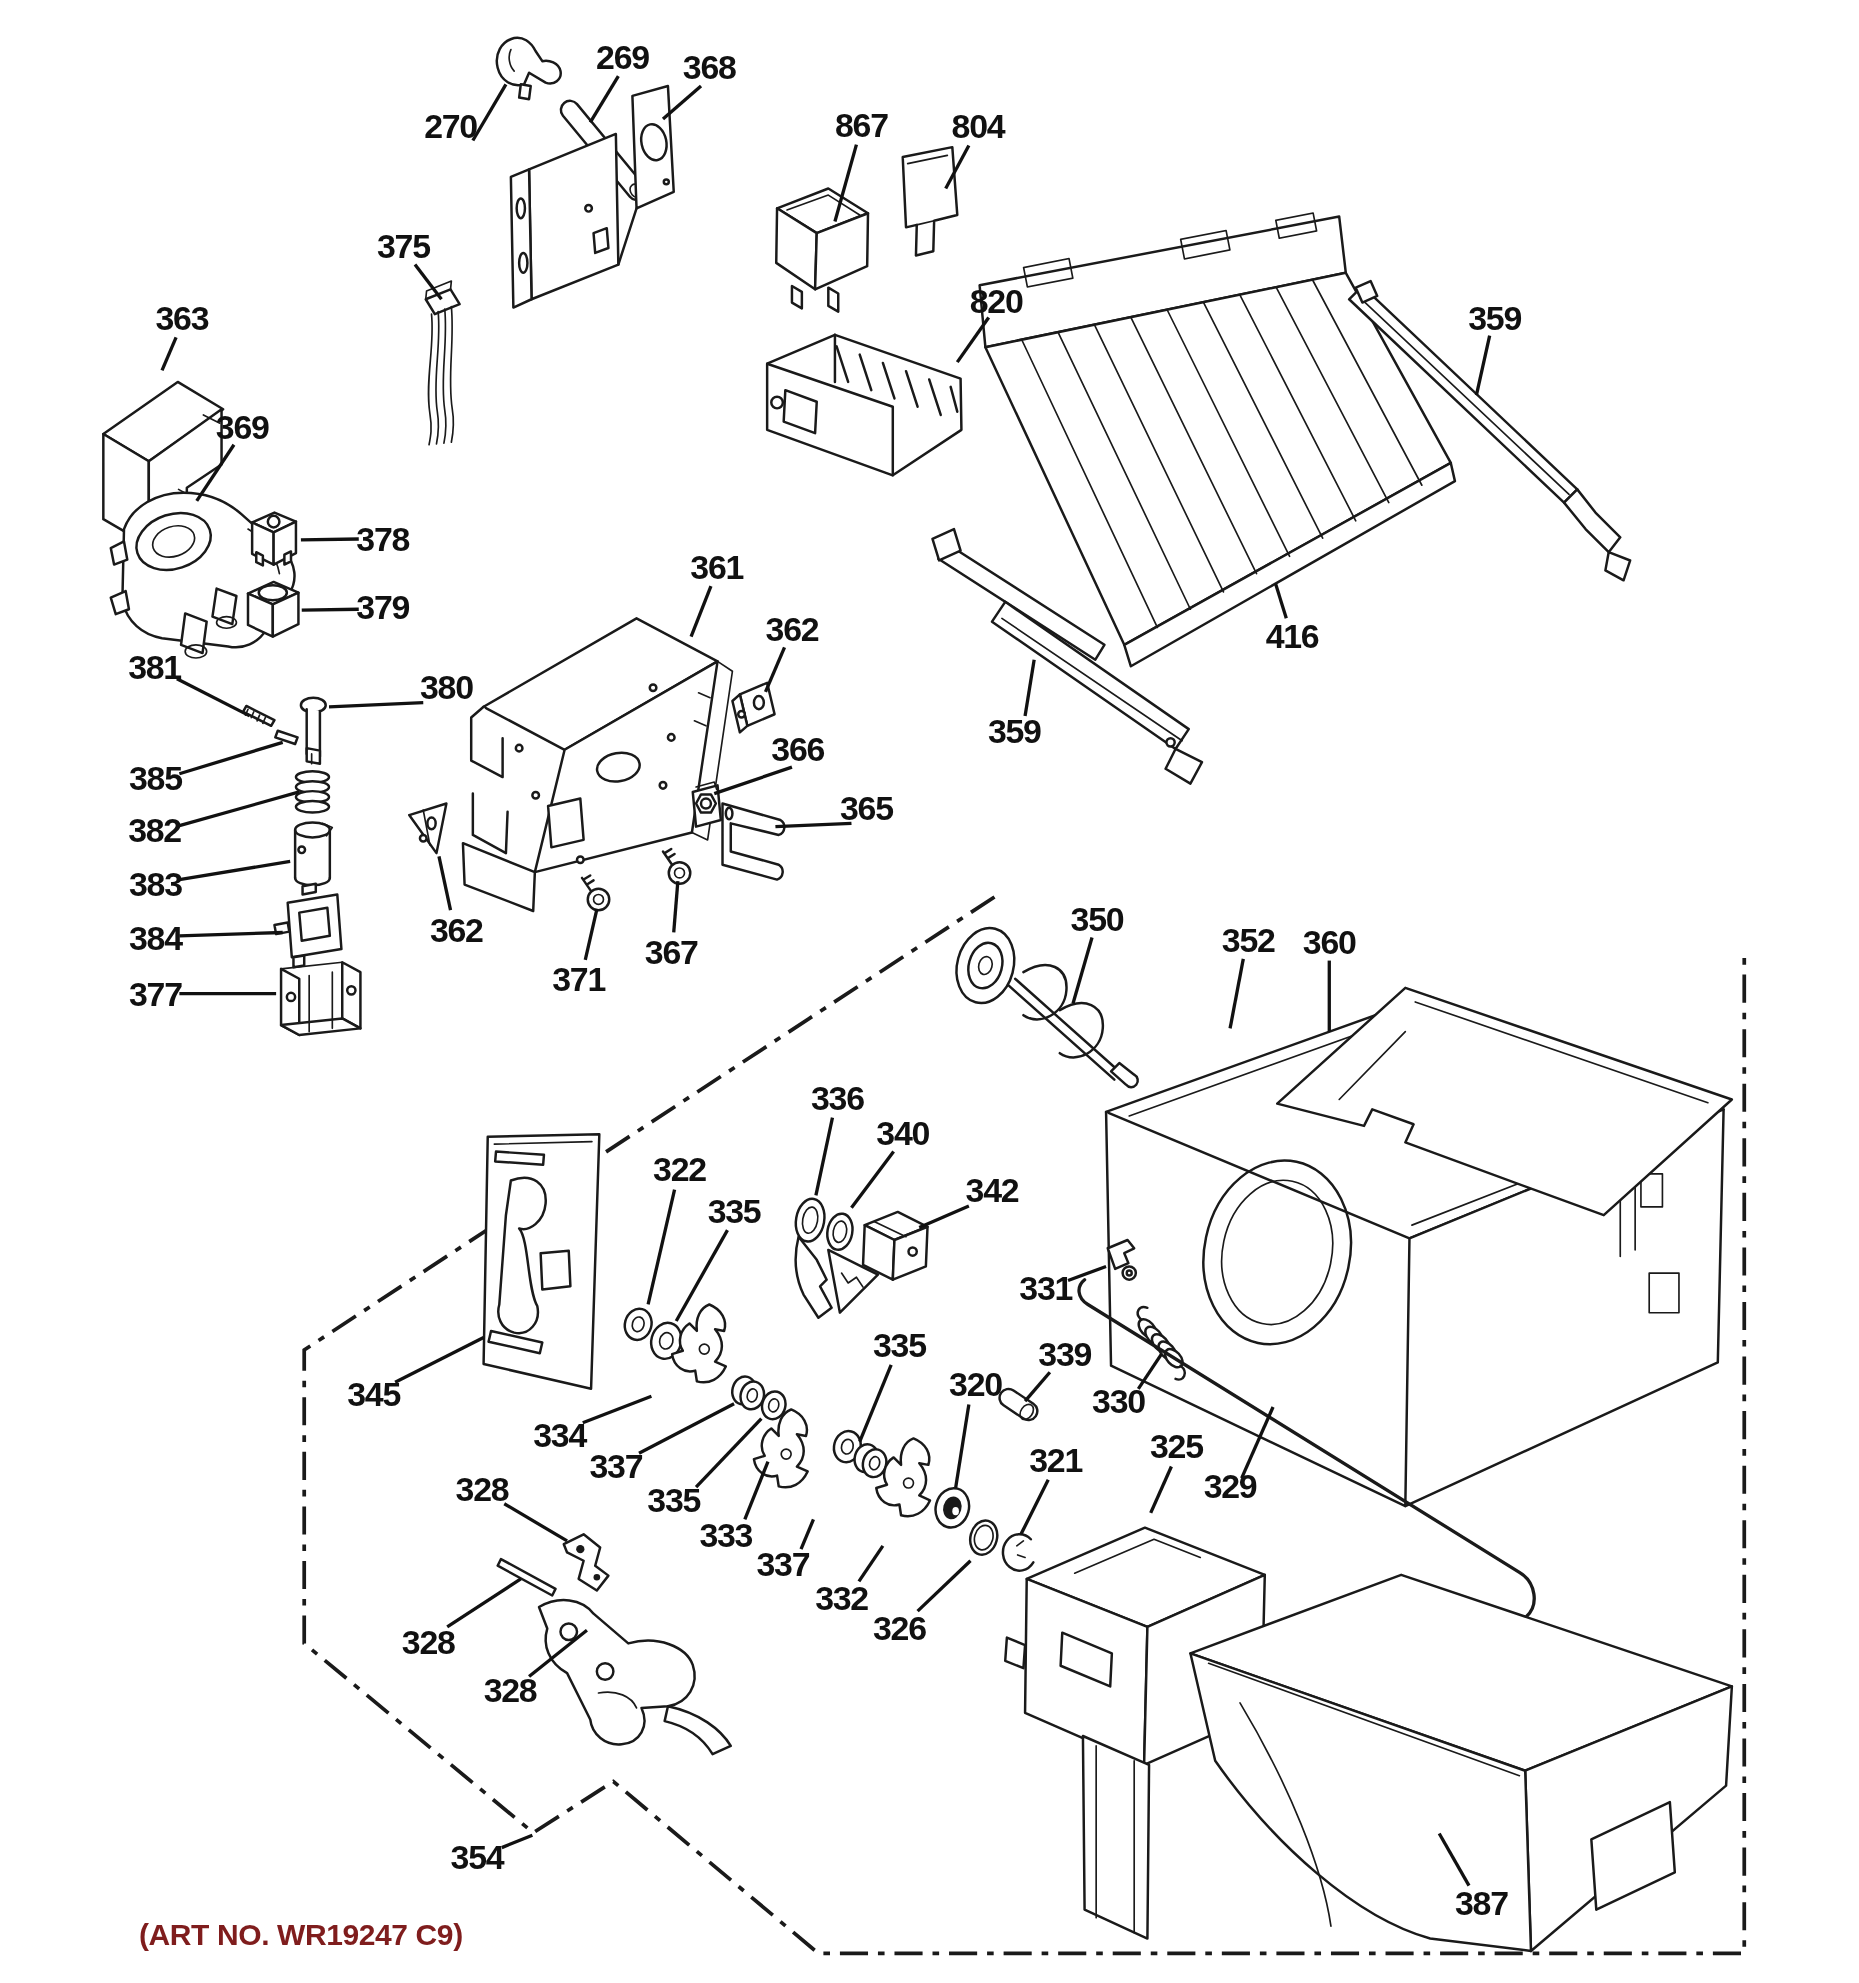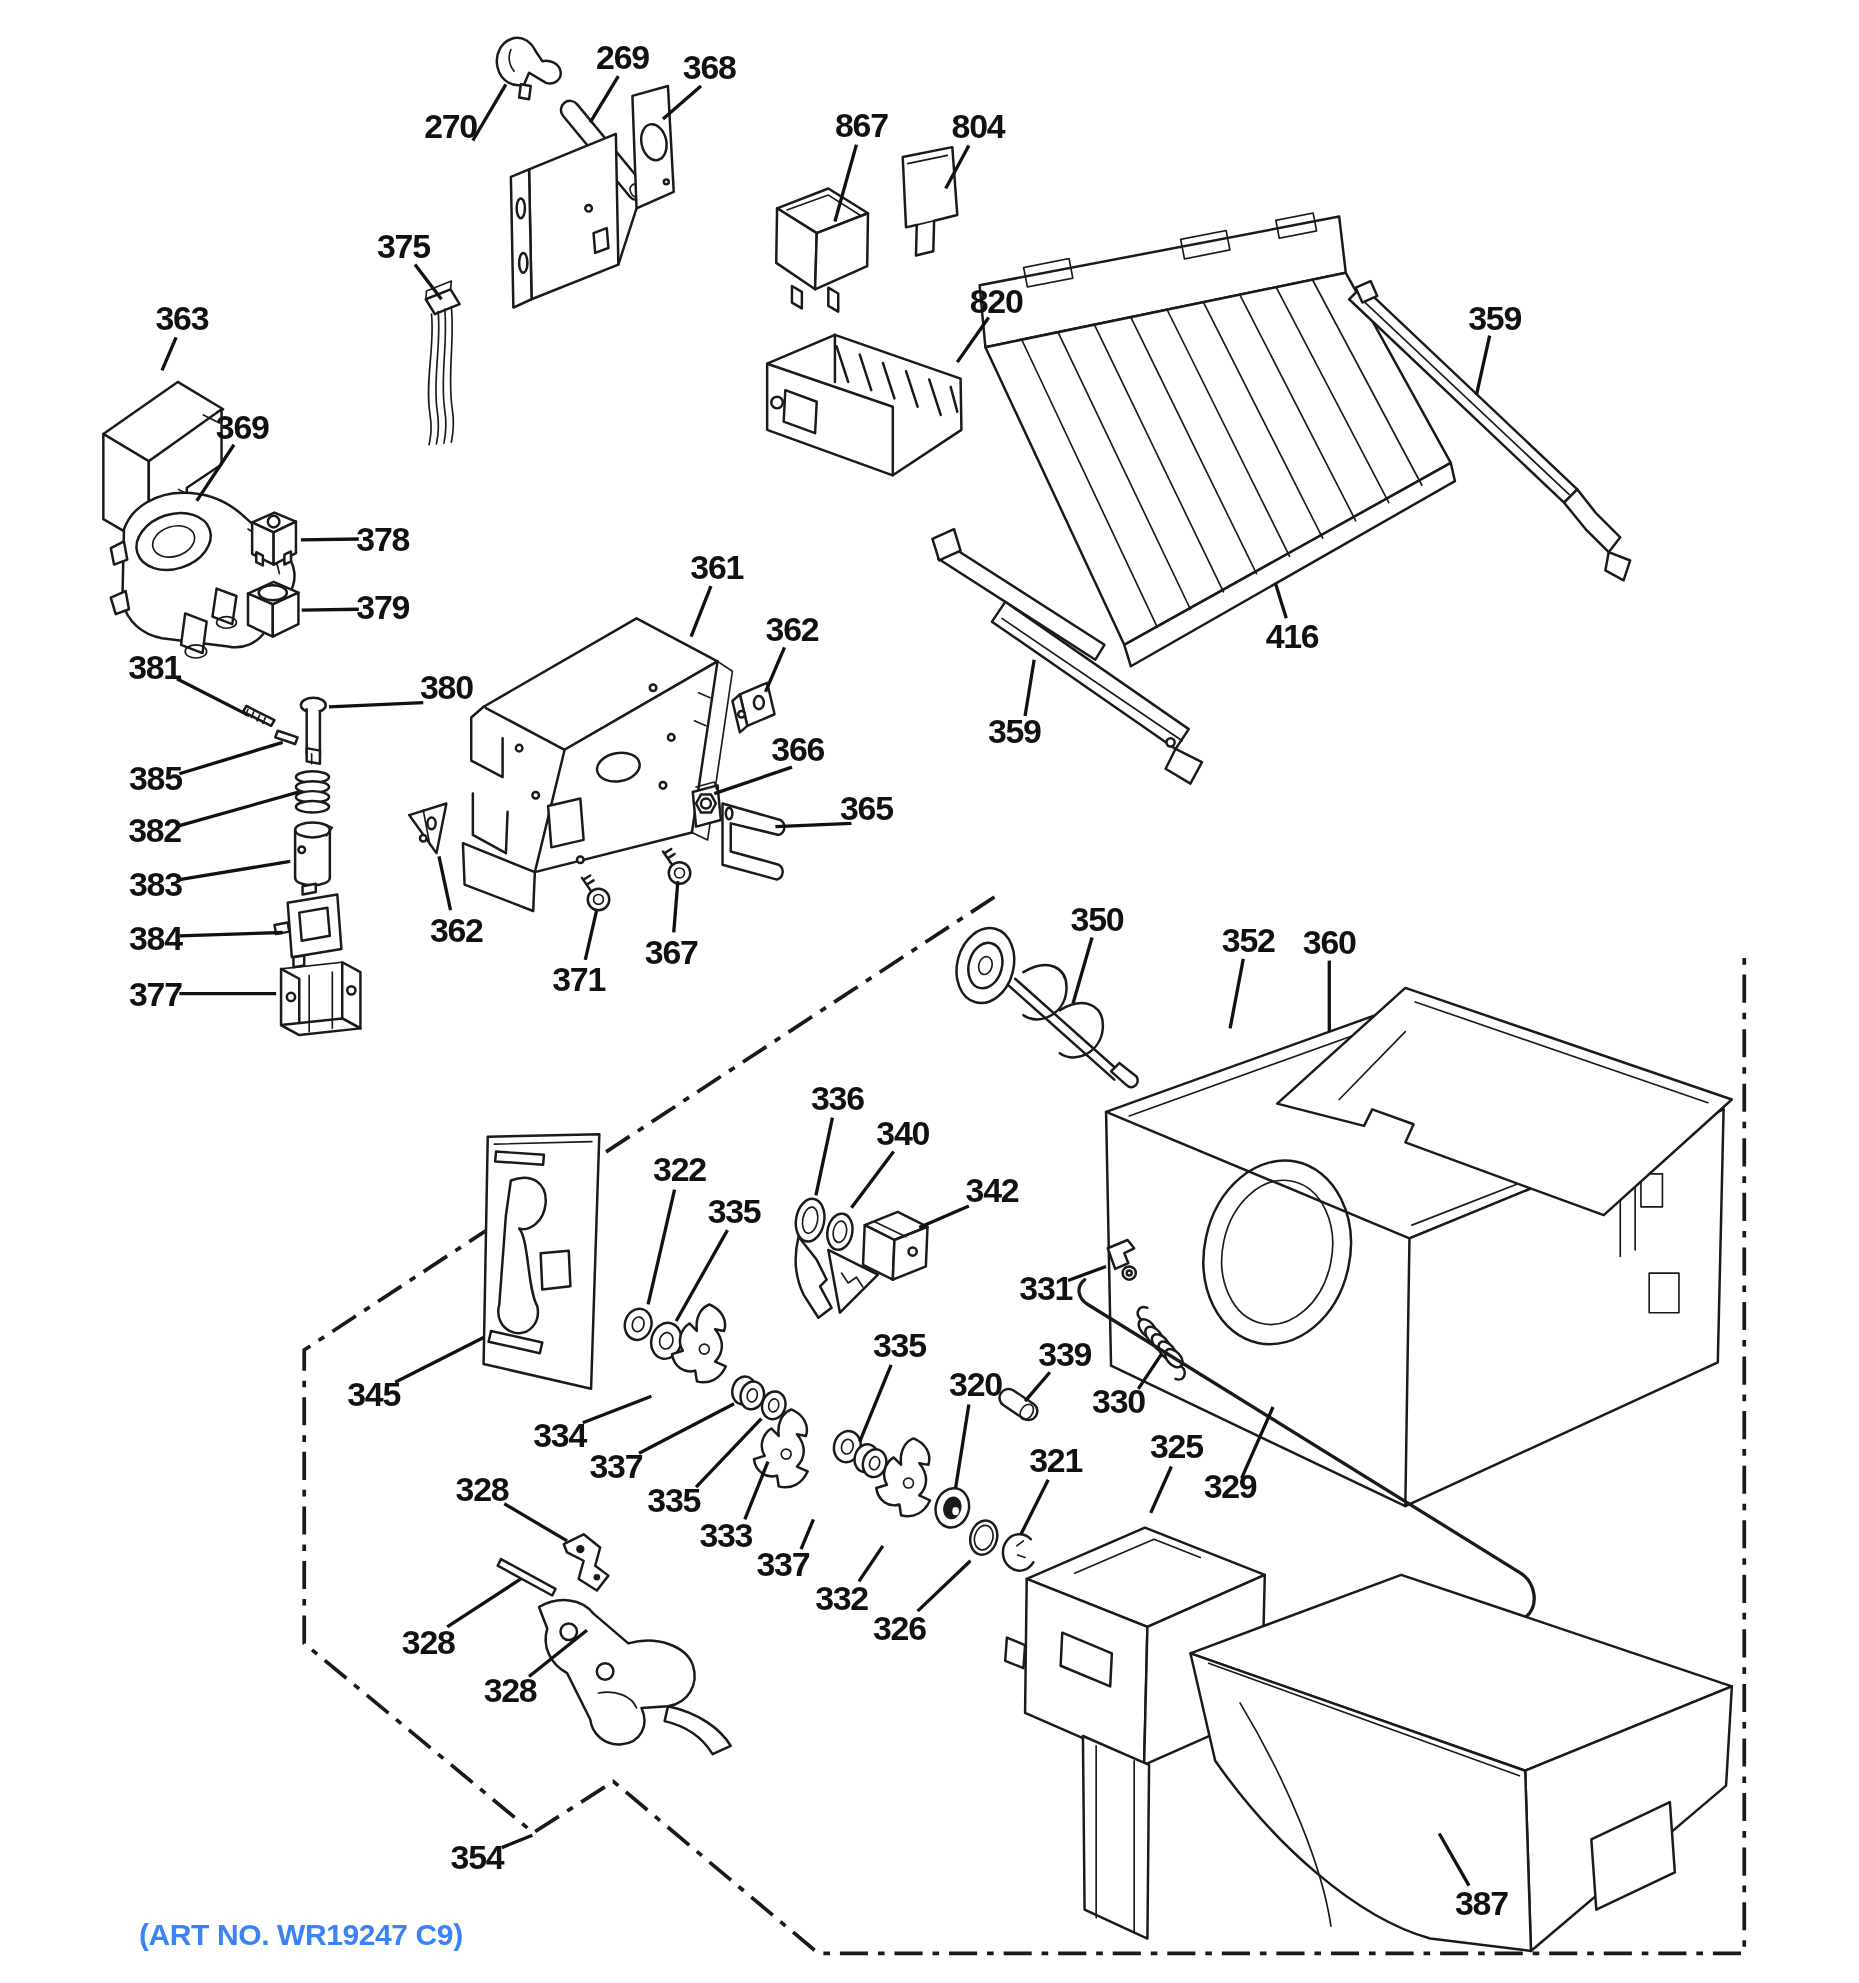--- a/index.html
+++ b/index.html
@@ -6,21 +6,21 @@
   #page{position:relative;width:1860px;height:1984px;background:#fff;overflow:hidden;
         font-family:"Liberation Sans", sans-serif;}
   svg{position:absolute;left:0;top:0;}
   .part{stroke:#1a1a1a;stroke-width:3;fill:#fff;stroke-linejoin:round;stroke-linecap:round;}
   .part-n{stroke:#1a1a1a;stroke-width:3;fill:none;stroke-linejoin:round;stroke-linecap:round;}
   .thin{stroke-width:2;}
   .wire{stroke:#1a1a1a;stroke-width:4;fill:none;stroke-linecap:round;}
   .dashcut{stroke:#1a1a1a;stroke-width:4.5;fill:none;stroke-dasharray:34 12 8 12;}
   .callout-text{font-family:"Liberation Sans", sans-serif;font-weight:700;font-size:41px;
         letter-spacing:-1.5px;fill:#111;}
-  #artno{position:absolute;left:139px;top:1918px;font-size:30px;font-weight:700;color:#3b82f6;
+  #artno{position:absolute;left:139px;top:1918px;font-size:30px;font-weight:700;color:#7f1d1d;
         letter-spacing:-0.4px;}
 </style>
 </head>
 <body>
 
 <div id="page">
 
 <svg width="1860" height="1984" viewBox="0 0 2250 2400">
 
   <path class="dashcut" d="M1203,1085 L368,1633 L368,1988 L645,2217 L742,2155 L990,2363 L2110,2363 L2110,1155"></path>

